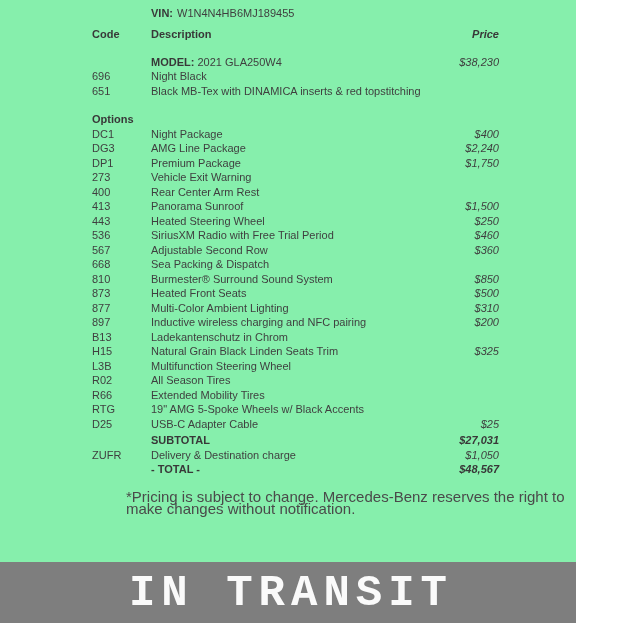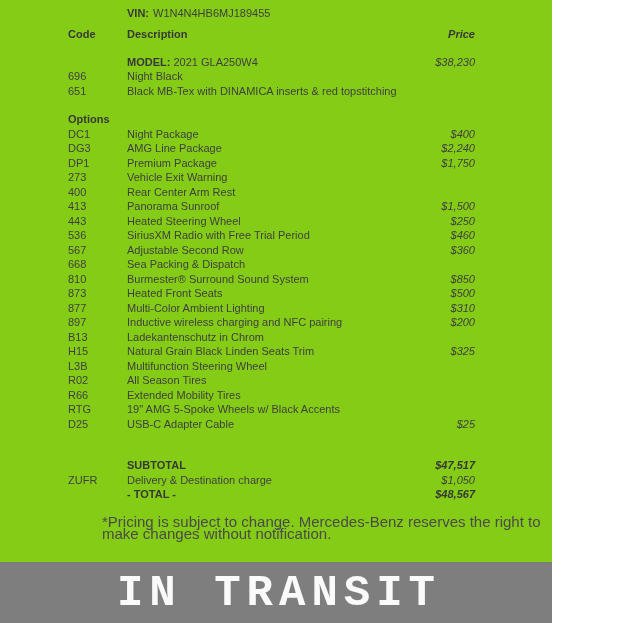--- a/index.html
+++ b/index.html
@@ -1,43 +1,44 @@
 <!DOCTYPE html>
 <html><head>
 <meta charset="utf-8">
 <style>
   html, body { margin: 0; padding: 0; background: #ffffff; }
   .page {
     position: relative;
     width: 552px;
     height: 623px;
-    background: #84cc16;
+    background: #86efac;
     font-family: "Liberation Sans", sans-serif;
     font-size: 11px;
     color: #3f3f3f;
     overflow: hidden;
+    padding-left: 24px;
   }
   .b { font-weight: bold; color: #383838; }
   .vin-row {
     padding: 6px 0 0 127px;
     line-height: 14px;
   }
   .vin-row .vin-val { margin-left: 4px; }
   .row {
     display: flex;
     padding: 0 77px 0 68px;
     line-height: 14.5px;
   }
   .col-code  { flex: none; width: 59px; }
   .col-desc  { flex: 1; min-width: 0; }
   .col-price { flex: none; text-align: right; font-style: italic; }
   .header-row { margin-top: 7px; }
   .model-row  { margin-top: 13px; }
   .options-label-row { margin-top: 14px; }
-  .summary-section { margin-top: 27px; }
+  .summary-section { margin-top: 2px; }
   .bold-row .col-desc, .bold-row .col-price { font-weight: bold; color: #383838; }
   .disclaimer {
     margin-top: 14px;
     padding-left: 70px;
     font-size: 15px;
     line-height: 12px;
     color: #4a4a4a;
     margin-left: 32px;
   }
   .banner {
@@ -201,21 +202,21 @@
     <span class="col-code">D25</span>
     <span class="col-desc">USB-C Adapter Cable</span>
     <span class="col-price">$25</span>
   </div>
     </div>
 
   <div class="summary-section">
       <div class="row bold-row">
     <span class="col-code"></span>
     <span class="col-desc">SUBTOTAL</span>
-    <span class="col-price">$47,517</span>
+    <span class="col-price">$27,031</span>
   </div>
       <div class="row">
     <span class="col-code">ZUFR</span>
     <span class="col-desc">Delivery &amp; Destination charge</span>
     <span class="col-price">$1,050</span>
   </div>
       <div class="row bold-row">
     <span class="col-code"></span>
     <span class="col-desc">- TOTAL -</span>
     <span class="col-price">$48,567</span>

